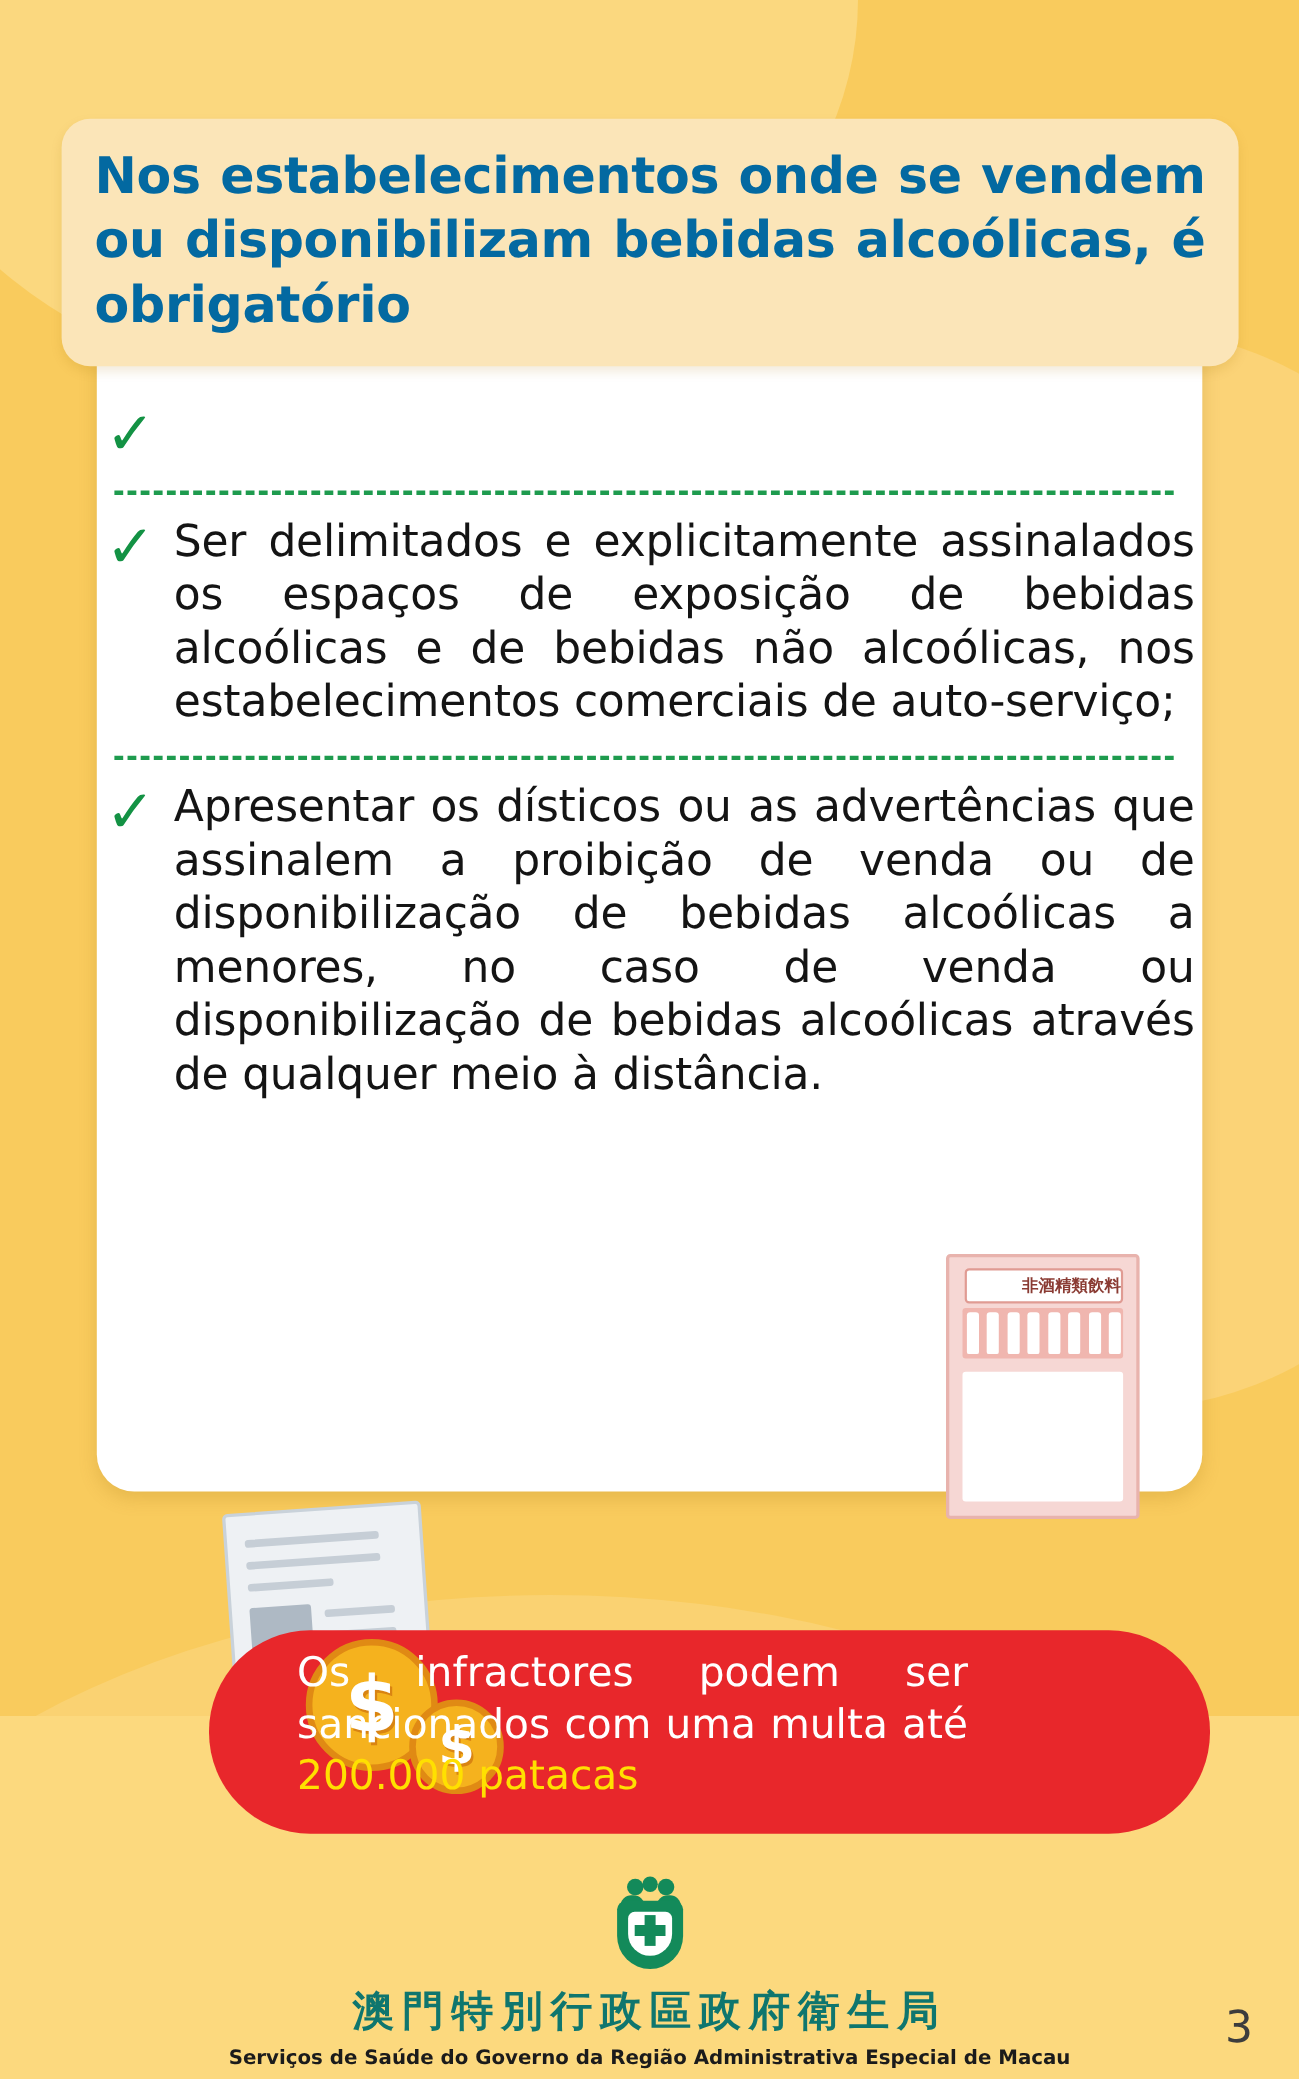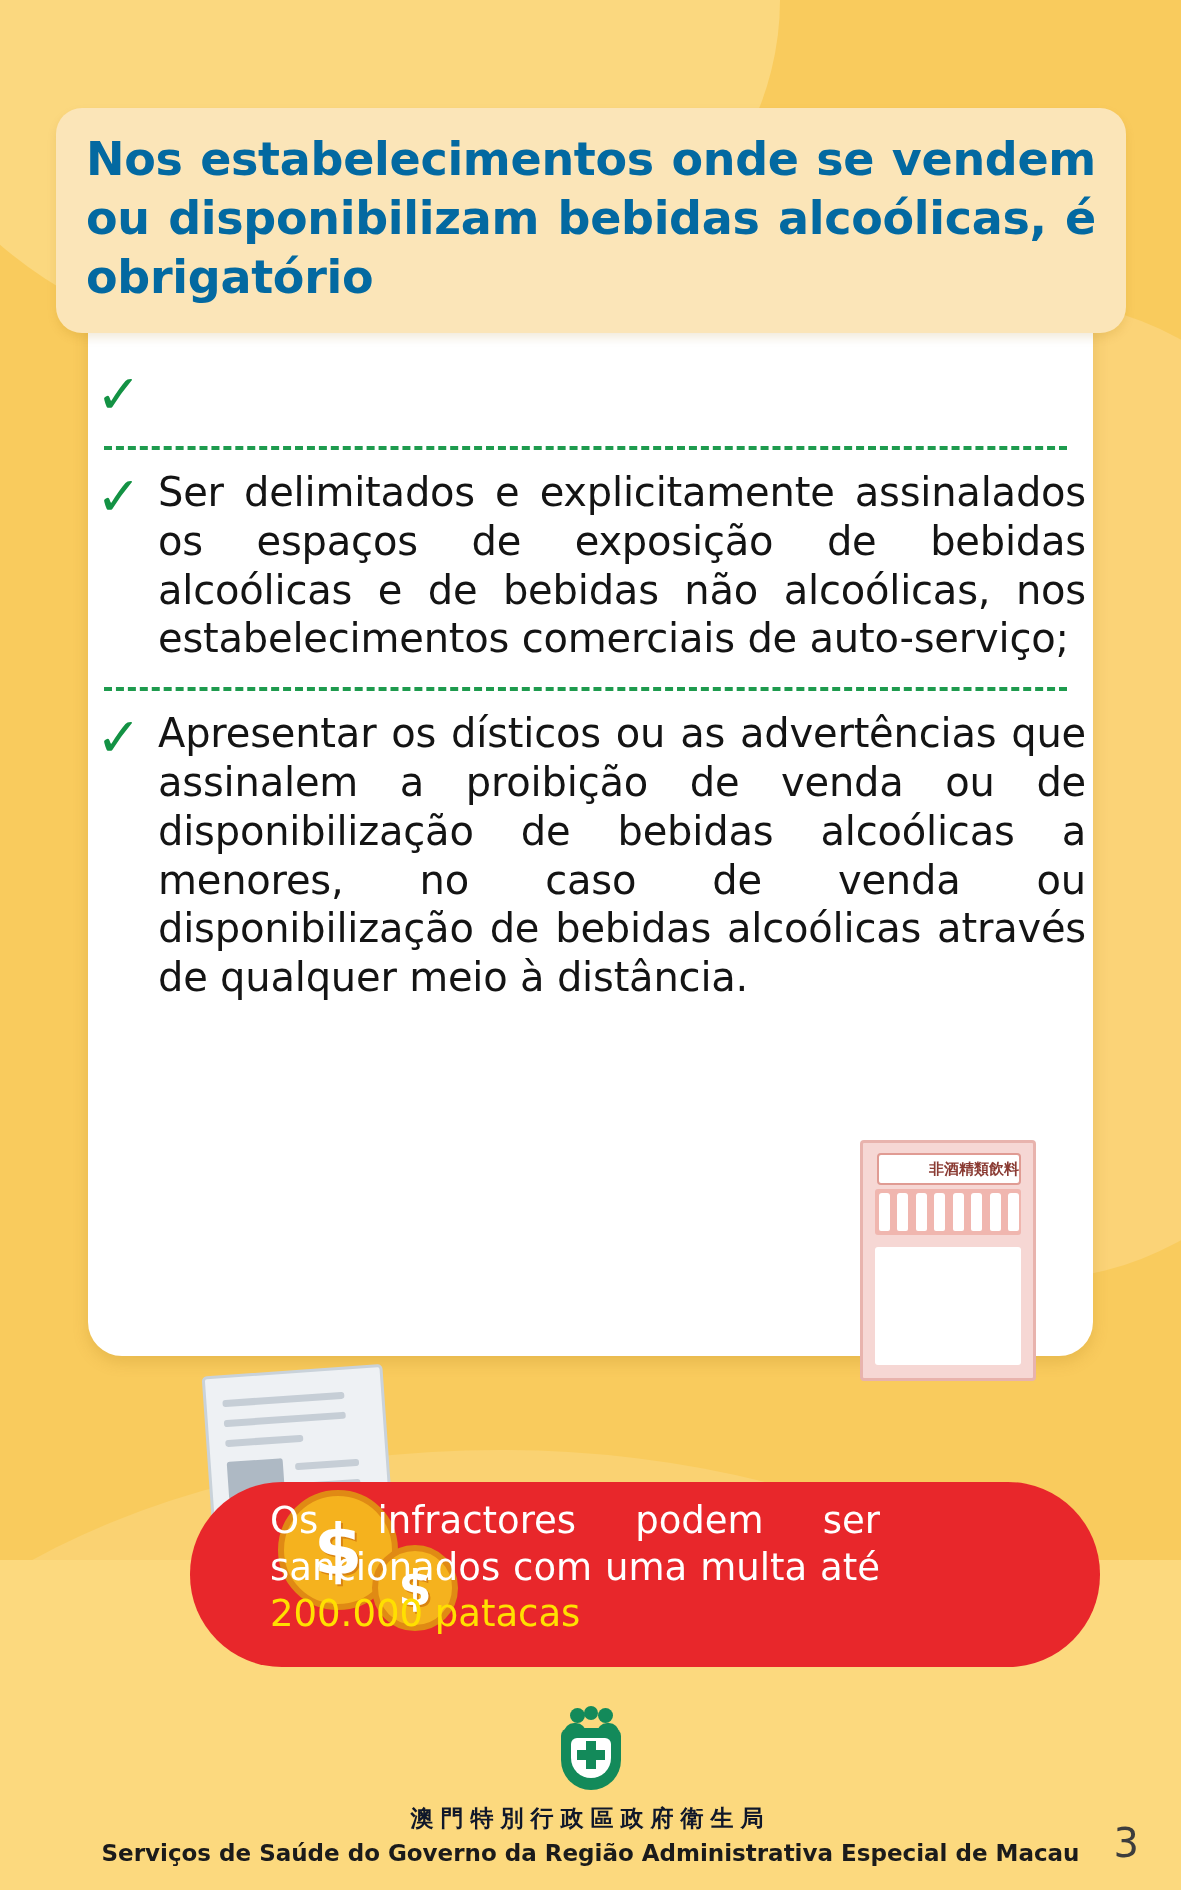--- a/index.html
+++ b/index.html
@@ -407,28 +407,28 @@
     display: block;
     background: #138a5a;
     border-radius: 50%;
   }
   .people .p1 { left: 18px; top: 2px; width: 15px; height: 15px; }
   .people .p2 { left: 32px; top: 0px;  width: 14px; height: 14px; }
   .people .p3 { left: 46px; top: 2px;  width: 15px; height: 15px; }
   .people .b1 { left: 12px; top: 17px; width: 22px; height: 14px; border-radius: 10px 10px 2px 2px;}
   .people .b3 { left: 45px; top: 17px; width: 22px; height: 14px; border-radius: 10px 10px 2px 2px;}
   .footer-cn {
-    font-size: 23px;
+    font-size: 38px;
     letter-spacing: 7px;
-    color: #0f172a;
+    color: #0f766e;
     font-weight: bold;
     margin: 13px 0 6px 0;
   }
   .footer-pt {
-    font-size: 23px;
+    font-size: 18px;
     color: #1b1b1b;
     font-weight: bold;
     margin: 0;
   }
   .page-number {
     position: absolute;
     right: 42px;
     bottom: 24px;
     font-size: 40px;
     color: #3d3d3d;

